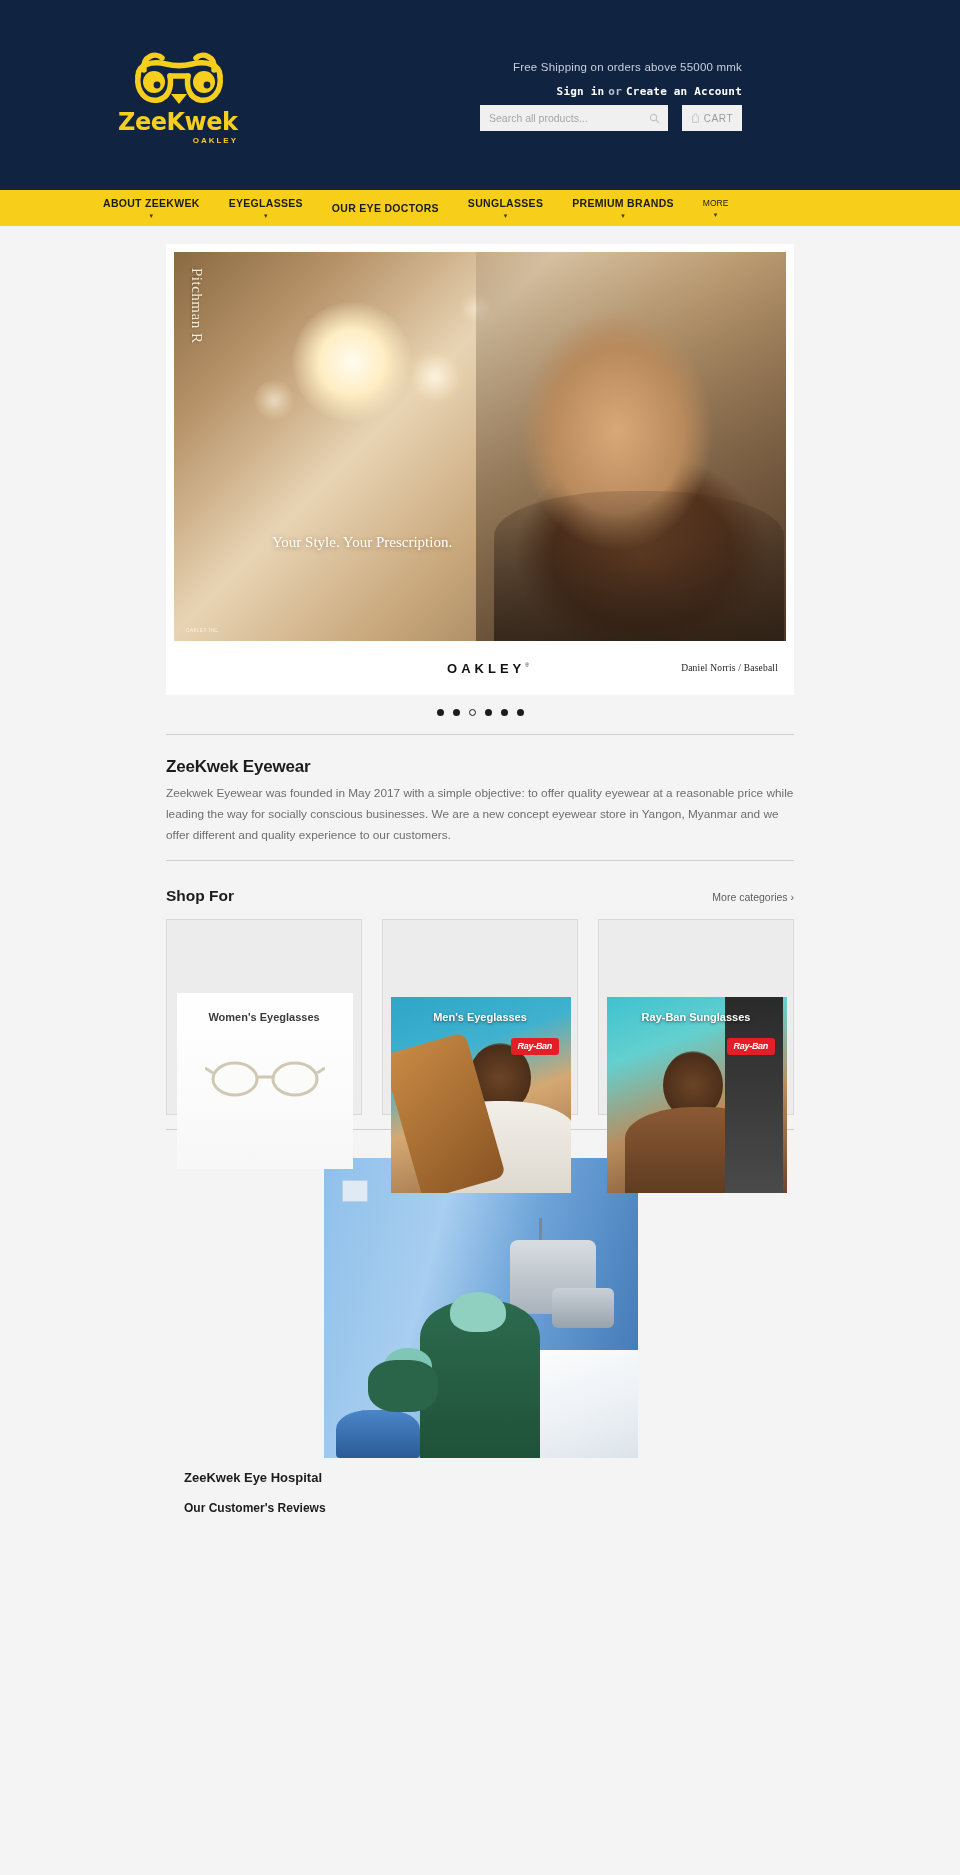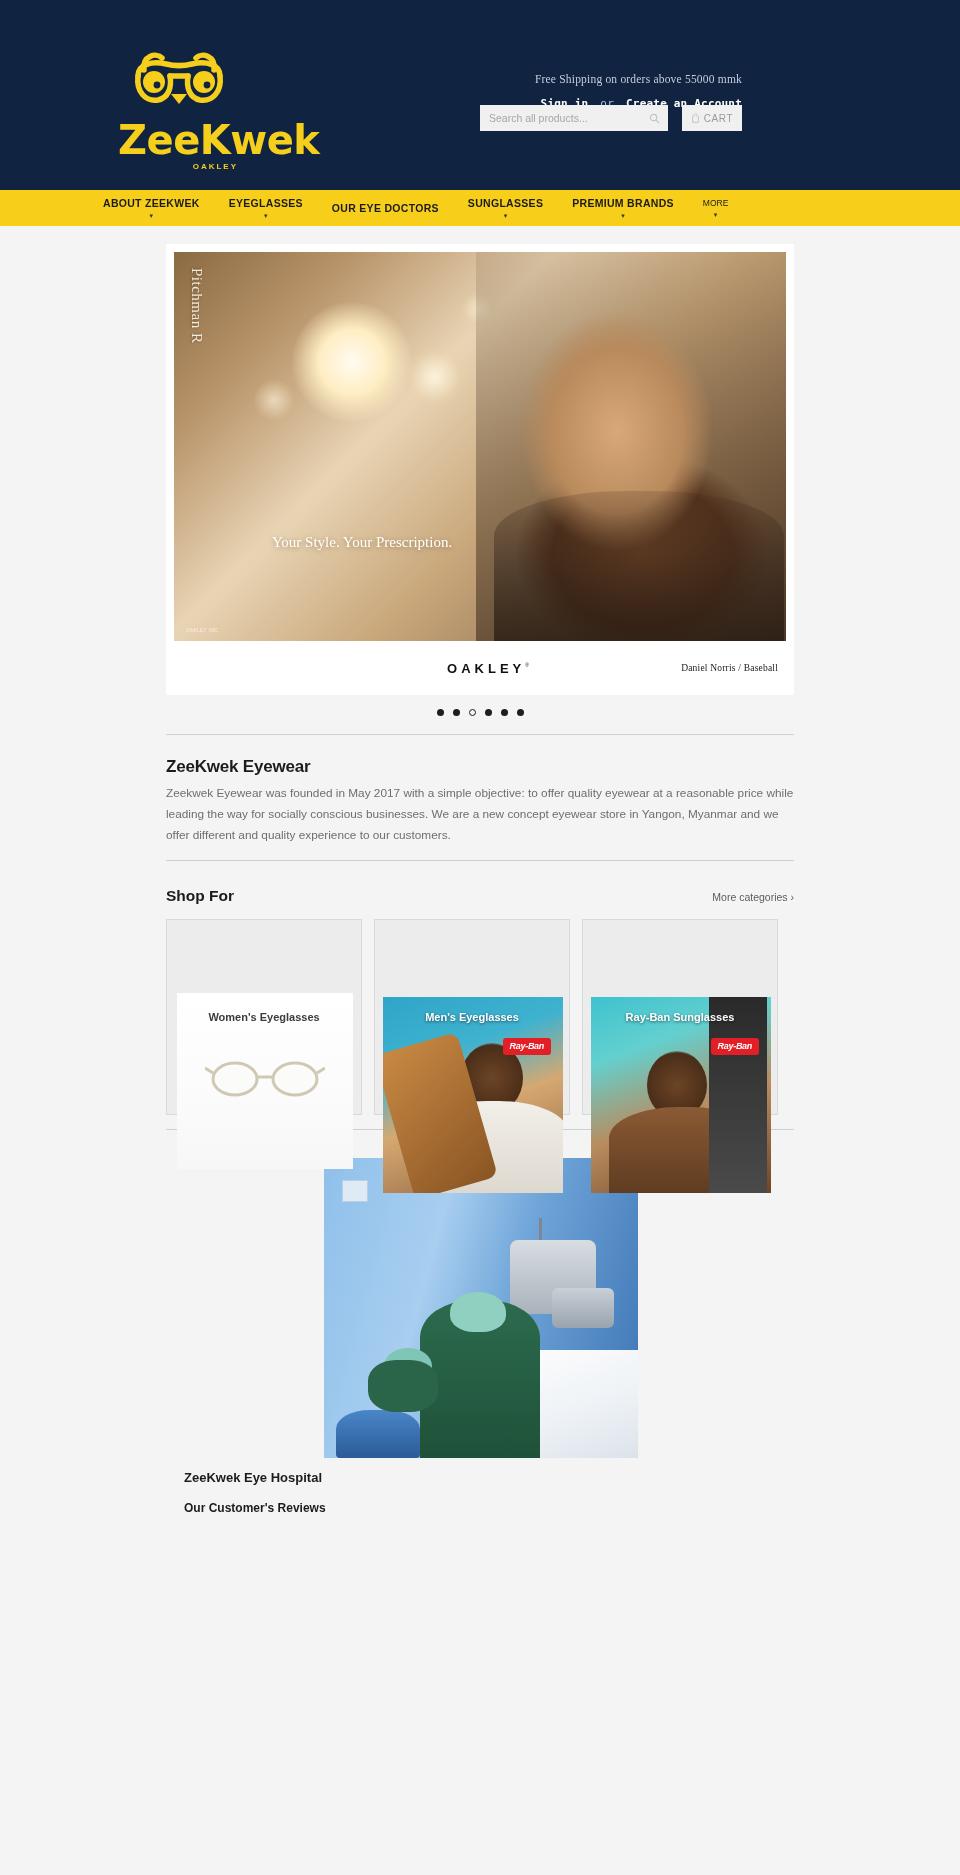--- a/index.html
+++ b/index.html
@@ -20,60 +20,59 @@
   .logo-wrap {
     position: absolute;
     left: 118px;
     top: 46px;
     width: 122px;
   }
   .logo-svg { display: block; }
   .logo-word {
     font-family: "DejaVu Sans", sans-serif;
     font-weight: bold;
-    font-size: 40px;
+    font-size: 24px;
     color: #f5cf1b;
     letter-spacing: -0.5px;
     line-height: 1;
-    margin-top: 12px;
+    margin-top: 2px;
   }
   .logo-sub {
     font-family: "Liberation Sans", sans-serif;
     font-size: 8px;
     font-weight: bold;
     color: #f5cf1b;
     letter-spacing: 2px;
     text-align: right;
     margin-top: 2px;
     padding-right: 2px;
   }
 
   .head-right {
     position: absolute;
     right: 218px;
     top: 61px;
     text-align: right;
     width: 520px;
   }
   .ship-note {
-    font-family: Liberation Serif, serif;
+    font-family: Liberation Sans, sans-serif;
     font-size: 11.5px;
     color: #c6cedb;
     letter-spacing: .2px;
-    margin-top: 12px;
   }
   .acct-row {
     margin-top: 12px;
     font-family: "DejaVu Sans Mono", monospace;
     font-size: 11px;
     color: #ffffff;
     letter-spacing: .2px;
   }
   .acct-link { color: #fff; font-weight: bold; text-decoration: none; }
-  .acct-or { color: #b8c1d0; font-weight: normal; padding: 0 12px; }
+  .acct-or { color: #b8c1d0; font-weight: bold; padding: 0 4px; }
 
   .search-row {
     position: absolute;
     right: 218px;
     top: 105px;
     display: flex;
     gap: 14px;
     align-items: stretch;
   }
   .search-box {
@@ -327,21 +326,21 @@
     font-size: 10.5px;
     color: #5d5d5d;
     text-decoration: none;
     cursor: pointer;
   }
 
   .cards {
     width: 628px;
     margin: 14px auto 0;
     display: flex;
-    gap: 12px;
+    gap: 20px;
     position: relative;
   }
   .card {
     width: 196px;
     height: 196px;
     background: #ececec;
     border: 1px solid #d9d9d9;
     position: relative;
   }
   .card-label {

